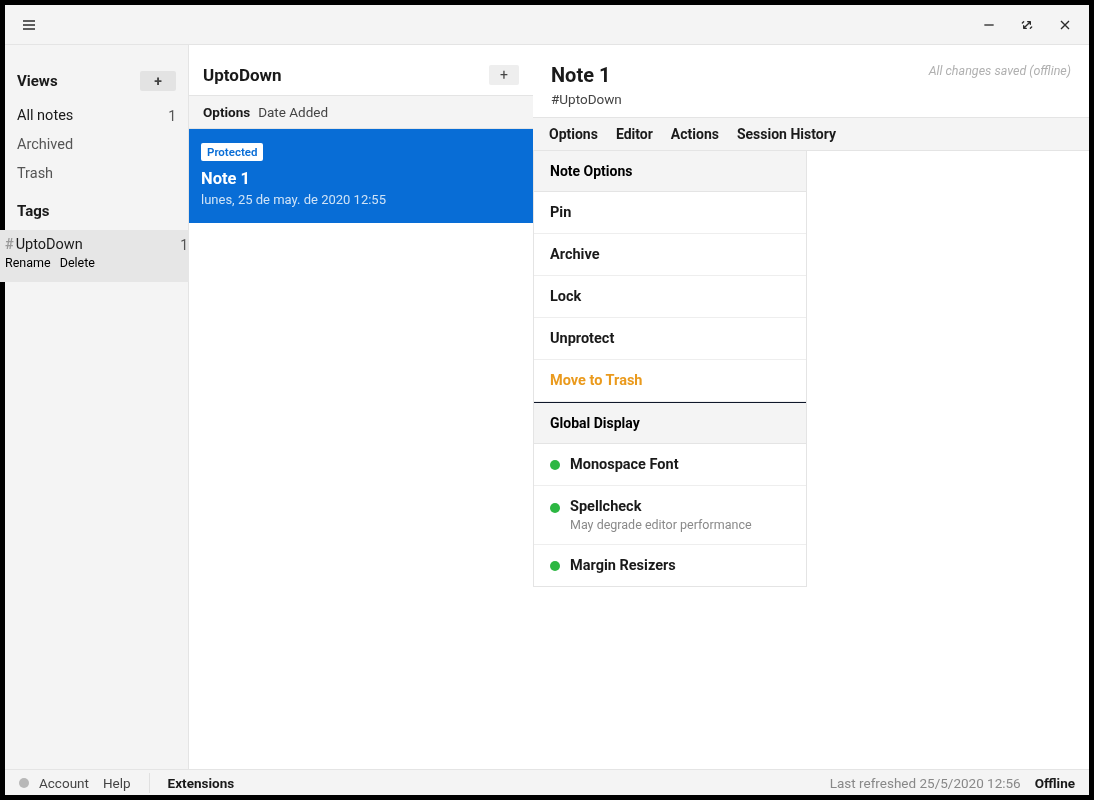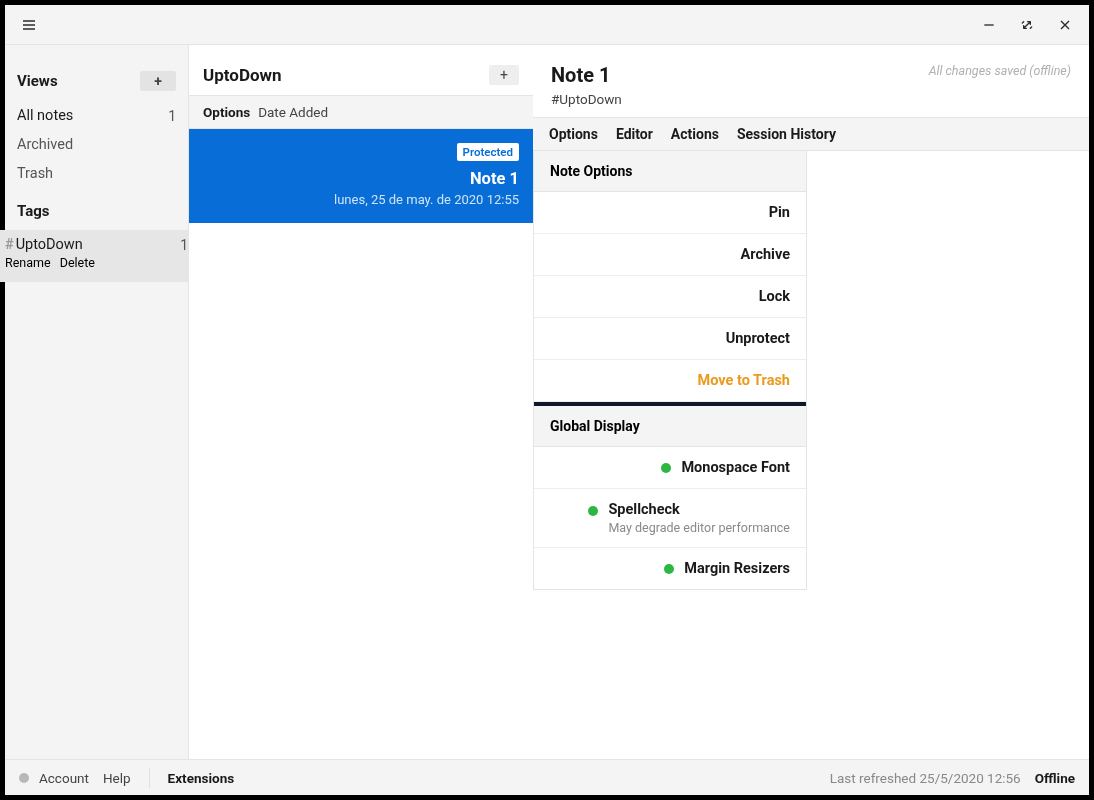--- a/index.html
+++ b/index.html
@@ -26,44 +26,44 @@
   .tag-actions span { margin-right: 6px; cursor: pointer; }
   
   .listcol { width: 344px; background: #fff; display: flex; flex-direction: column; }
   .listhead { padding: 20px 14px 10px 14px; display:flex; flex-direction:column; gap:10px; }
   .listhead-row { display:flex; align-items:center; justify-content:space-between;}
   .list-title { font-weight: 700; font-size: 17px; color:#1a1a1a;}
   .list-plus { background:#eeeeee; width:30px; height:20px; display:flex; align-items:center; justify-content:center; border-radius:2px; font-size:14px; color:#444; cursor:pointer;}
   .search { background:#eeeeee; height:32px; display:flex; align-items:center; justify-content:center; font-size:14px; color:#7c7c7c; border-radius:2px; cursor:text;}
   .listsub { background:#f4f4f4; padding:8px 14px; font-size:13.5px; color:#444; display:flex; gap:8px; border-top:1px solid #e4e4e4; border-bottom:1px solid #e4e4e4;}
   .listsub b { font-weight:700; color:#1a1a1a;}
-  .note-card { background:#086dd6; color:#fff; padding:12px 14px 16px 12px; cursor:pointer;text-align:right;}
+  .note-card { background:#086dd6; color:#fff; padding:12px 14px 16px 12px; cursor:pointer;}
   .badge { display:inline-block; background:#fff; color:#086dd6; font-size:11.5px; font-weight:600; padding:2px 6px; border-radius:2px; margin-bottom:8px;}
   .note-title { font-weight:700; font-size:16.5px; margin-bottom:4px;}
   .note-date { font-size:13px; color:#cfe3f7;}
   
   .editor { flex:1; background:#fff; display:flex; flex-direction:column; min-width:0;}
   .editor-head { padding:18px 18px 10px 18px; display:flex; justify-content:space-between; align-items:flex-start;}
   .editor-title { font-size:20px; font-weight:700; color:#1a1a1a;}
   .editor-tag { font-size:13.5px; color:#444; margin-top:4px;}
   .save-status { font-size:12.5px; color:#b0b0b0;font-style:italic;}
   .tabs { background:#f4f4f4; border-top:1px solid #e4e4e4; border-bottom:1px solid #e4e4e4; padding:8px 16px; display:flex; gap:18px; font-size:14px; font-weight:700; color:#1a1a1a;}
   .tabs span { cursor:pointer; }
   .panel-wrap { padding:0 0 0 0;}
   .option-panel { width:274px; margin-left:0; border:1px solid #e4e4e4; border-top:none; background:#fff;}
   .opt-section-head { background:#f4f4f4; font-weight:700; font-size:14px; padding:12px 16px; border-bottom:1px solid #e4e4e4;}
-  .opt-row { padding:12px 16px; font-size:14.5px; font-weight:700; color:#1a1a1a; border-bottom:1px solid #eee; display:flex; align-items:center; gap:10px; cursor:pointer;justify-content:flex-end;}
+  .opt-row { padding:12px 16px; font-size:14.5px; font-weight:700; color:#1a1a1a; border-bottom:1px solid #eee; display:flex; align-items:center; gap:10px; cursor:pointer;}
   .opt-row:last-child { border-bottom:none;}
   .opt-row.danger { color:#ea9a1d; }
   .dot { width:10px; height:10px; border-radius:50%; background:#2cb742; flex-shrink:0;}
   .dot-right { margin-left:auto;}
   .opt-sub { display:block;}
   .opt-subtext { font-size:12.5px; color:#8a8a8a; font-weight:400; margin-top:2px;}
   
-  .footer { height:36px; border-top:1px solid #e4e4e4; background:#f4f4f4; display:flex; align-items:center; padding:0 14px; font-size:13.5px; color:#444; gap:14px;}
+  .footer { height:26px; border-top:1px solid #e4e4e4; background:#f4f4f4; display:flex; align-items:center; padding:0 14px; font-size:13.5px; color:#444; gap:14px;}
   .footer .muted { color:#888;}
   .footer-spacer { flex:1;}
   .footer .dot-gray { width:10px; height:10px; border-radius:50%; background:#b8b8b8; margin-right:-4px;}
   .footer b { font-weight:700; color:#1a1a1a;}
   .sep-vert { width:1px; height:20px; background:#e0e0e0; margin:0 4px;}
 </style>
 </head>
 <body>
 
 <div class="frame">
@@ -175,21 +175,21 @@
               </div>
             <div class="opt-row">
                 <span>Lock</span>
               </div>
             <div class="opt-row">
                 <span>Unprotect</span>
               </div>
             <div class="opt-row danger">
                 <span>Move to Trash</span>
               </div>
-            <div class="opt-section-head" style="border-top:4px solid #0f172a;">Global Display</div>
+            <div class="opt-section-head" style="border-top:1px solid #0f172a;">Global Display</div>
             <div class="opt-row">
               <span class="dot"></span>
               <span>Monospace Font</span>
             </div>
             <div class="opt-row" style="align-items:flex-start;">
               <span class="dot" style="margin-top:5px;"></span>
               <span class="opt-sub">
                 <span>Spellcheck</span>
                 <span class="opt-subtext" style="display:block;">May degrade editor performance</span>
               </span>

